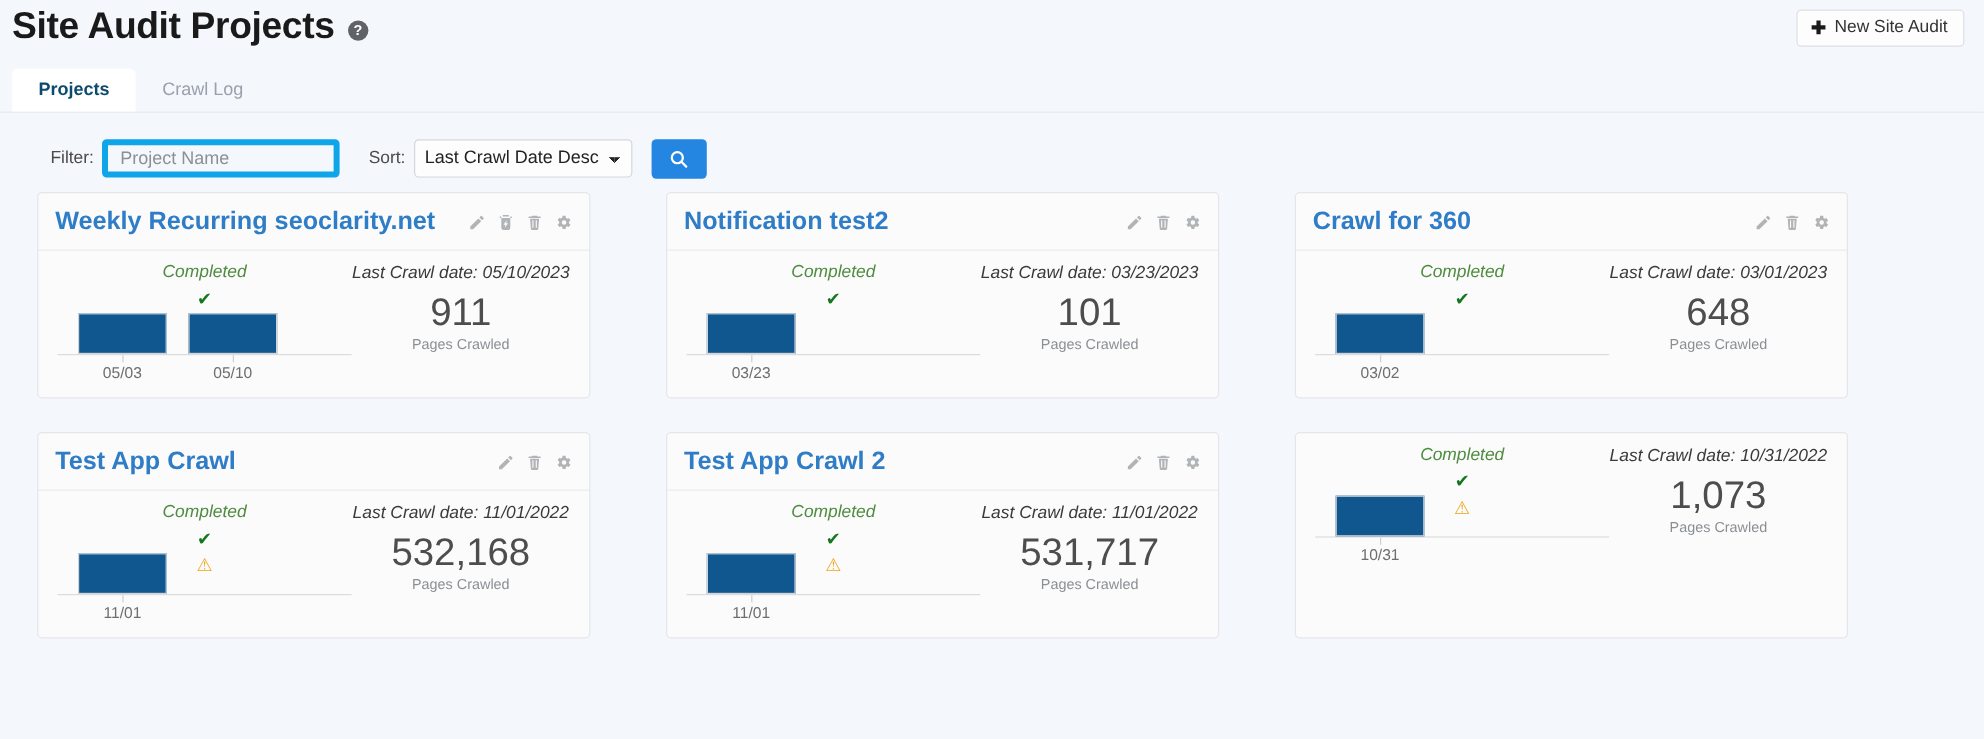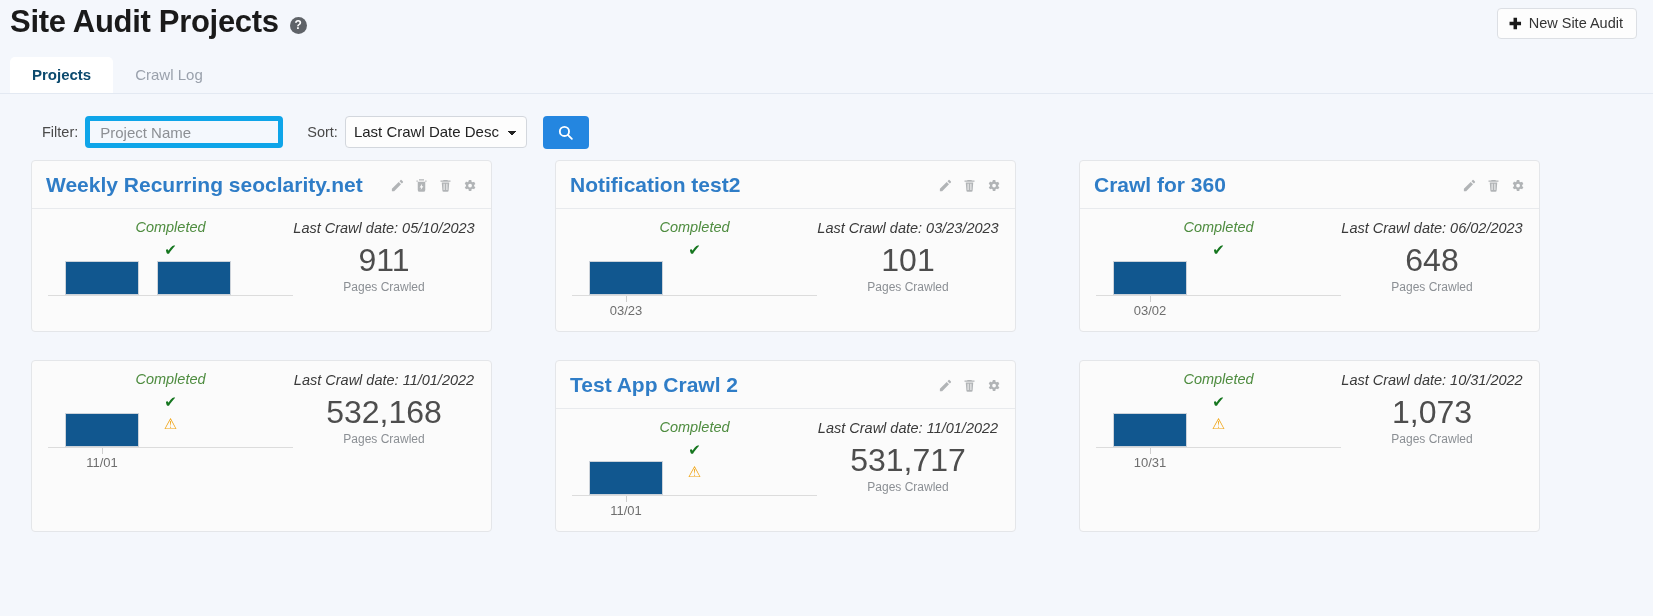--- a/index.html
+++ b/index.html
@@ -368,20 +368,30 @@
           </div>
           <div class="mini-chart">
             <div class="bars-area">
               <div class="bar-col">
                 <div class="bar"></div>
               </div>
               <div class="bar-col">
                 <div class="bar"></div>
               </div>
             </div>
+            <div class="ticks-row">
+              <div class="tick-col">
+                <div class="tick-mark"></div>
+                <span class="tick-label">05/03</span>
+              </div>
+              <div class="tick-col">
+                <div class="tick-mark"></div>
+                <span class="tick-label">05/10</span>
+              </div>
+            </div>
           </div>
         </div>
         <div class="card-right">
           <div class="crawl-date">Last Crawl date: 05/10/2023</div>
           <div class="pages-count">911</div>
           <div class="pages-label">Pages Crawled</div>
         </div>
       </div>
     </div>
     <div class="project-card">
@@ -467,22 +477,120 @@
             </div>
             <div class="ticks-row">
               <div class="tick-col">
                 <div class="tick-mark"></div>
                 <span class="tick-label">03/02</span>
               </div>
             </div>
           </div>
         </div>
         <div class="card-right">
-          <div class="crawl-date">Last Crawl date: 06/02/2023</div>
+          <div class="crawl-date">Last Crawl date: 03/01/2023</div>
           <div class="pages-count">648</div>
+          <div class="pages-label">Pages Crawled</div>
+        </div>
+      </div>
+    </div>
+    <div class="project-card">
+      <div class="card-header">
+        <span class="card-title">Test App Crawl</span>
+        <span class="card-actions">
+          <span>
+            <svg class="action-icon" viewBox="0 0 24 24" fill="#6f7479">
+              <path d="M3 17.3V21h3.7L17.6 10.1l-3.7-3.7L3 17.3zM20.7 7c.4-.4.4-1 0-1.4l-2.3-2.3a1 1 0 0 0-1.4 0l-1.8 1.8 3.7 3.7L20.7 7z"></path>
+            </svg>
+          </span>
+          <span>
+            <svg class="action-icon" viewBox="0 0 24 24" fill="#6f7479">
+              <path d="M9 3h6l1 1h4v2H4V4h4l1-1zM6 7h12l-1 13a2 2 0 0 1-2 2H9a2 2 0 0 1-2-2L6 7zm3 2v10h1.5V9H9zm4.5 0v10H15V9h-1.5z"></path>
+            </svg>
+          </span>
+          <span>
+            <svg class="action-icon" viewBox="0 0 24 24" fill="#6f7479">
+              <path d="M19.4 13a7.8 7.8 0 0 0 0-2l2-1.6-2-3.4-2.4 1a7.6 7.6 0 0 0-1.7-1L14.9 3h-4l-.4 2.6c-.6.2-1.2.6-1.7 1l-2.4-1-2 3.4L6.4 11a7.8 7.8 0 0 0 0 2l-2 1.6 2 3.4 2.4-1c.5.4 1.1.8 1.7 1l.4 2.6h4l.4-2.6c.6-.2 1.2-.6 1.7-1l2.4 1 2-3.4-2-1.6zM12.9 15a3 3 0 1 1 0-6 3 3 0 0 1 0 6z"></path>
+            </svg>
+          </span>
+        </span>
+      </div>
+      <div class="card-body">
+        <div class="card-left">
+          <div class="status-row">
+            <span class="status-text">Completed</span>
+            <span class="check-icon">✔</span>
+            <span class="warn-icon">⚠</span>
+          </div>
+          <div class="mini-chart">
+            <div class="bars-area">
+              <div class="bar-col">
+                <div class="bar"></div>
+              </div>
+            </div>
+            <div class="ticks-row">
+              <div class="tick-col">
+                <div class="tick-mark"></div>
+                <span class="tick-label">11/01</span>
+              </div>
+            </div>
+          </div>
+        </div>
+        <div class="card-right">
+          <div class="crawl-date">Last Crawl date: 11/01/2022</div>
+          <div class="pages-count">532,168</div>
+          <div class="pages-label">Pages Crawled</div>
+        </div>
+      </div>
+    </div>
+    <div class="project-card">
+      <div class="card-header">
+        <span class="card-title">Test App Crawl 2</span>
+        <span class="card-actions">
+          <span>
+            <svg class="action-icon" viewBox="0 0 24 24" fill="#6f7479">
+              <path d="M3 17.3V21h3.7L17.6 10.1l-3.7-3.7L3 17.3zM20.7 7c.4-.4.4-1 0-1.4l-2.3-2.3a1 1 0 0 0-1.4 0l-1.8 1.8 3.7 3.7L20.7 7z"></path>
+            </svg>
+          </span>
+          <span>
+            <svg class="action-icon" viewBox="0 0 24 24" fill="#6f7479">
+              <path d="M9 3h6l1 1h4v2H4V4h4l1-1zM6 7h12l-1 13a2 2 0 0 1-2 2H9a2 2 0 0 1-2-2L6 7zm3 2v10h1.5V9H9zm4.5 0v10H15V9h-1.5z"></path>
+            </svg>
+          </span>
+          <span>
+            <svg class="action-icon" viewBox="0 0 24 24" fill="#6f7479">
+              <path d="M19.4 13a7.8 7.8 0 0 0 0-2l2-1.6-2-3.4-2.4 1a7.6 7.6 0 0 0-1.7-1L14.9 3h-4l-.4 2.6c-.6.2-1.2.6-1.7 1l-2.4-1-2 3.4L6.4 11a7.8 7.8 0 0 0 0 2l-2 1.6 2 3.4 2.4-1c.5.4 1.1.8 1.7 1l.4 2.6h4l.4-2.6c.6-.2 1.2-.6 1.7-1l2.4 1 2-3.4-2-1.6zM12.9 15a3 3 0 1 1 0-6 3 3 0 0 1 0 6z"></path>
+            </svg>
+          </span>
+        </span>
+      </div>
+      <div class="card-body">
+        <div class="card-left">
+          <div class="status-row">
+            <span class="status-text">Completed</span>
+            <span class="check-icon">✔</span>
+            <span class="warn-icon">⚠</span>
+          </div>
+          <div class="mini-chart">
+            <div class="bars-area">
+              <div class="bar-col">
+                <div class="bar"></div>
+              </div>
+            </div>
+            <div class="ticks-row">
+              <div class="tick-col">
+                <div class="tick-mark"></div>
+                <span class="tick-label">11/01</span>
+              </div>
+            </div>
+          </div>
+        </div>
+        <div class="card-right">
+          <div class="crawl-date">Last Crawl date: 11/01/2022</div>
+          <div class="pages-count">531,717</div>
           <div class="pages-label">Pages Crawled</div>
         </div>
       </div>
     </div>
     <div class="project-card">
       <div class="card-body">
         <div class="card-left">
           <div class="status-row">
             <span class="status-text">Completed</span>
             <span class="check-icon">✔</span>
@@ -490,98 +598,20 @@
           </div>
           <div class="mini-chart">
             <div class="bars-area">
               <div class="bar-col">
                 <div class="bar"></div>
               </div>
             </div>
             <div class="ticks-row">
               <div class="tick-col">
                 <div class="tick-mark"></div>
-                <span class="tick-label">11/01</span>
-              </div>
-            </div>
-          </div>
-        </div>
-        <div class="card-right">
-          <div class="crawl-date">Last Crawl date: 11/01/2022</div>
-          <div class="pages-count">532,168</div>
-          <div class="pages-label">Pages Crawled</div>
-        </div>
-      </div>
-    </div>
-    <div class="project-card">
-      <div class="card-header">
-        <span class="card-title">Test App Crawl 2</span>
-        <span class="card-actions">
-          <span>
-            <svg class="action-icon" viewBox="0 0 24 24" fill="#6f7479">
-              <path d="M3 17.3V21h3.7L17.6 10.1l-3.7-3.7L3 17.3zM20.7 7c.4-.4.4-1 0-1.4l-2.3-2.3a1 1 0 0 0-1.4 0l-1.8 1.8 3.7 3.7L20.7 7z"></path>
-            </svg>
-          </span>
-          <span>
-            <svg class="action-icon" viewBox="0 0 24 24" fill="#6f7479">
-              <path d="M9 3h6l1 1h4v2H4V4h4l1-1zM6 7h12l-1 13a2 2 0 0 1-2 2H9a2 2 0 0 1-2-2L6 7zm3 2v10h1.5V9H9zm4.5 0v10H15V9h-1.5z"></path>
-            </svg>
-          </span>
-          <span>
-            <svg class="action-icon" viewBox="0 0 24 24" fill="#6f7479">
-              <path d="M19.4 13a7.8 7.8 0 0 0 0-2l2-1.6-2-3.4-2.4 1a7.6 7.6 0 0 0-1.7-1L14.9 3h-4l-.4 2.6c-.6.2-1.2.6-1.7 1l-2.4-1-2 3.4L6.4 11a7.8 7.8 0 0 0 0 2l-2 1.6 2 3.4 2.4-1c.5.4 1.1.8 1.7 1l.4 2.6h4l.4-2.6c.6-.2 1.2-.6 1.7-1l2.4 1 2-3.4-2-1.6zM12.9 15a3 3 0 1 1 0-6 3 3 0 0 1 0 6z"></path>
-            </svg>
-          </span>
-        </span>
-      </div>
-      <div class="card-body">
-        <div class="card-left">
-          <div class="status-row">
-            <span class="status-text">Completed</span>
-            <span class="check-icon">✔</span>
-            <span class="warn-icon">⚠</span>
-          </div>
-          <div class="mini-chart">
-            <div class="bars-area">
-              <div class="bar-col">
-                <div class="bar"></div>
-              </div>
-            </div>
-            <div class="ticks-row">
-              <div class="tick-col">
-                <div class="tick-mark"></div>
-                <span class="tick-label">11/01</span>
-              </div>
-            </div>
-          </div>
-        </div>
-        <div class="card-right">
-          <div class="crawl-date">Last Crawl date: 11/01/2022</div>
-          <div class="pages-count">531,717</div>
-          <div class="pages-label">Pages Crawled</div>
-        </div>
-      </div>
-    </div>
-    <div class="project-card">
-      <div class="card-body">
-        <div class="card-left">
-          <div class="status-row">
-            <span class="status-text">Completed</span>
-            <span class="check-icon">✔</span>
-            <span class="warn-icon">⚠</span>
-          </div>
-          <div class="mini-chart">
-            <div class="bars-area">
-              <div class="bar-col">
-                <div class="bar"></div>
-              </div>
-            </div>
-            <div class="ticks-row">
-              <div class="tick-col">
-                <div class="tick-mark"></div>
                 <span class="tick-label">10/31</span>
               </div>
             </div>
           </div>
         </div>
         <div class="card-right">
           <div class="crawl-date">Last Crawl date: 10/31/2022</div>
           <div class="pages-count">1,073</div>
           <div class="pages-label">Pages Crawled</div>
         </div>

